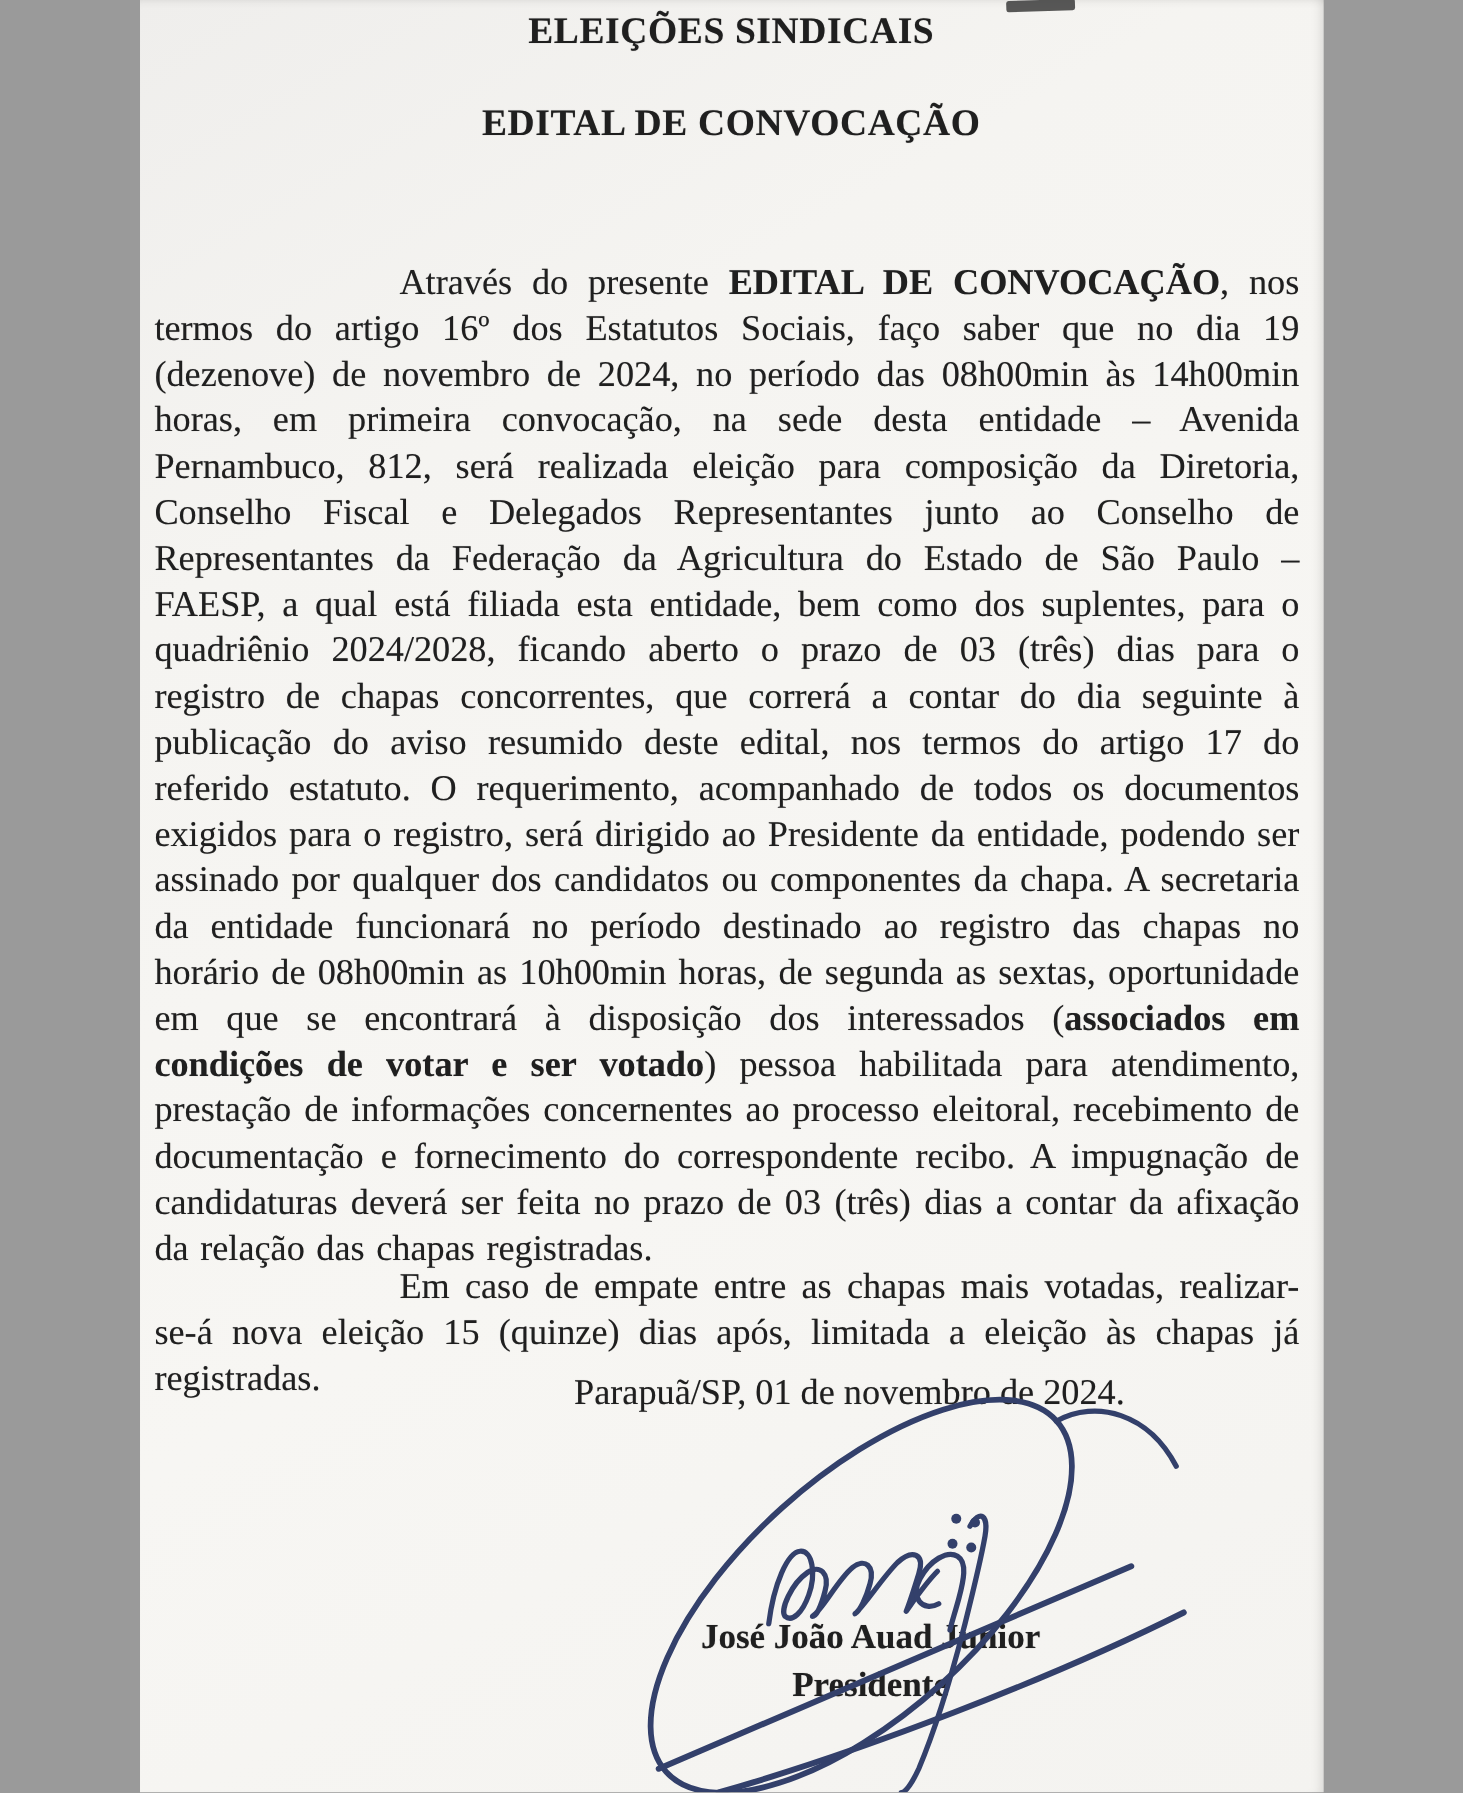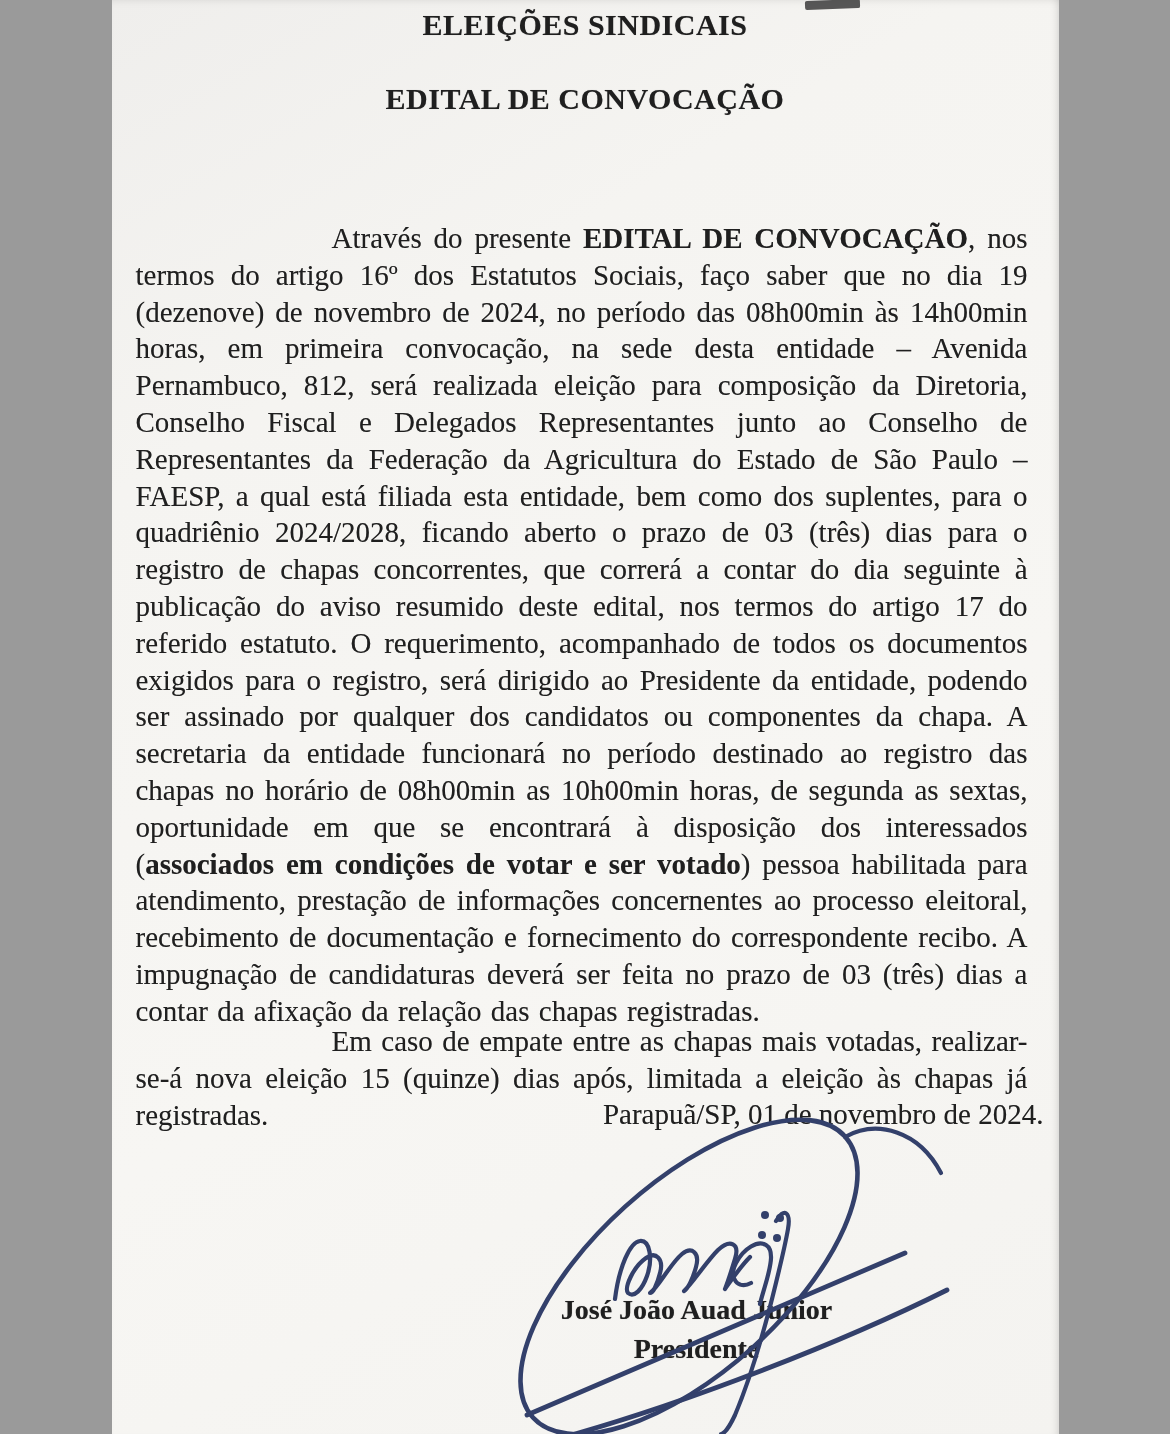--- a/index.html
+++ b/index.html
@@ -20,34 +20,34 @@
     text-shadow:0 0 .7px rgba(30,30,30,.45);
   }
   .doc-subtitle{
     position:absolute;top:82px;left:0;width:100%;
     margin:0;text-align:center;
     font-size:30px;font-weight:bold;letter-spacing:.5px;
     text-shadow:0 0 .7px rgba(30,30,30,.45);
   }
   .content{position:absolute;top:0;left:8px;right:15px;bottom:0;z-index:1;}
   .para{
-    margin:16px;
+    margin:4px;
     font-size:29px;line-height:36.8px;
     text-align:justify;
     word-spacing:2px;
     text-shadow:0 0 .6px rgba(35,35,35,.4);
   }
   .indent{text-indent:196px;}
   .para-main{position:absolute;top:204px;left:0;right:0;}
   .para-second{position:absolute;top:919px;left:0;right:0;}
   .para-third{position:absolute;top:1007px;left:0;right:0;}
   .dateline{
     position:absolute;top:1096px;left:0;right:0;
     margin:0;font-size:29px;line-height:36.8px;
-    text-indent:196px;text-align:right;
+    text-indent:196px;text-align:center;
     text-shadow:0 0 .6px rgba(35,35,35,.4);
   }
   .signer-block{
     position:absolute;top:1290px;left:370px;width:430px;
     text-align:center;z-index:1;
   }
   .signer-name,.signer-role{
     margin:0;font-size:28px;line-height:39px;font-weight:bold;
     text-shadow:0 0 .7px rgba(30,30,30,.5);
   }

